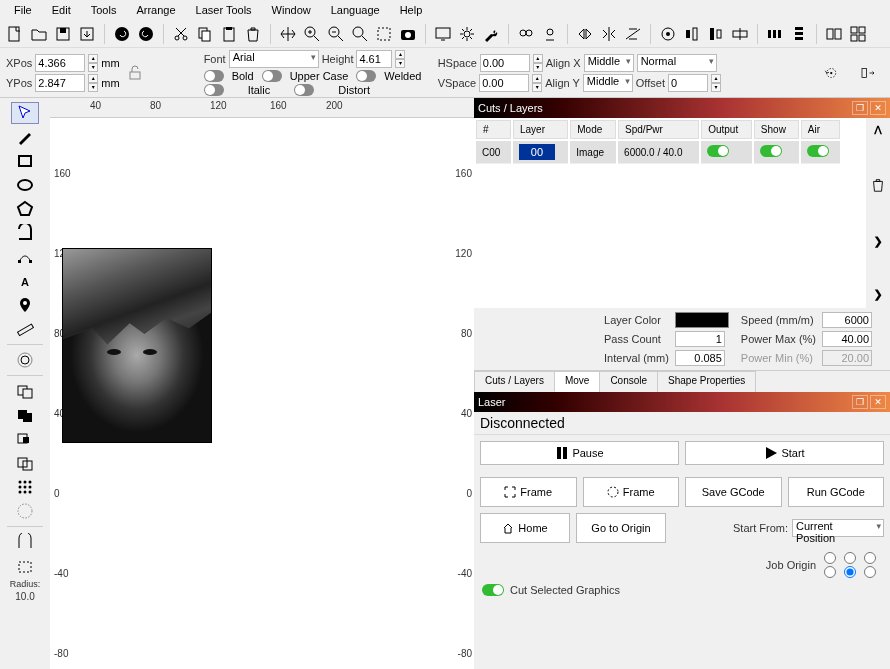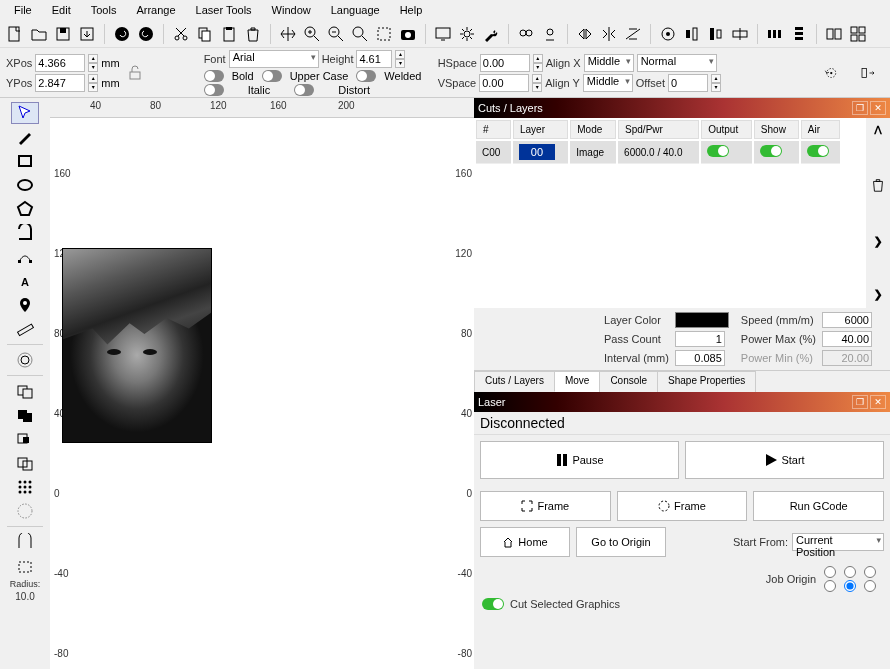--- a/index.html
+++ b/index.html
@@ -53,21 +53,21 @@
 .cuts-main { flex: 1; height: 190px; overflow: auto; }
 .cuts-side { width: 24px; background: #f0f0f0; display: flex; flex-direction: column; align-items: center; gap: 40px; padding-top: 6px; }
 .layer-props { padding: 4px 8px; background: #f0f0f0; display: grid; grid-template-columns: auto 60px auto 60px; gap: 3px 6px; align-items: center; font-size: 10px; justify-content: end; }
 .layer-props input { width: 50px; height: 16px; border: 1px solid #bbb; text-align: right; padding-right: 2px; }
 .tabs { display: flex; background: #f0f0f0; border-top: 1px solid #ccc; height: 22px; }
 .tabs .tab { padding: 3px 10px; border: 1px solid #ccc; border-bottom: none; background: #f0f0f0; margin-right: -1px; font-size: 10px; }
 .tabs .tab.active { background: #fff; border-bottom: 1px solid #fff; }
 .laser-panel { background: #f0f0f0; flex: 1; }
 .laser-status { padding: 3px 6px; font-size: 14px; border-bottom: 1px solid #ddd; }
 .laser-btns { display: flex; gap: 6px; padding: 6px; }
-.big-btn { flex: 1; height: 38px; border: 1px solid #bbb; background: #fff; display: flex; align-items: center; justify-content: center; gap: 3px; font-size: 11px; cursor: pointer; }
+.big-btn { flex: 1; height: 24px; border: 1px solid #bbb; background: #fff; display: flex; align-items: center; justify-content: center; gap: 3px; font-size: 11px; cursor: pointer; }
 .med-btn { flex: 1; height: 30px; border: 1px solid #bbb; background: #fff; display: flex; align-items: center; justify-content: center; gap: 4px; font-size: 10px; cursor: pointer; }
 .laser-row { display: flex; align-items: center; padding: 3px 8px; gap: 6px; font-size: 10px; }
 .laser-row .r { margin-left: auto; justify-content: flex-end; }
 .radio-grid { display: grid; grid-template-columns: repeat(3, 18px); gap: 2px; }
 .radio-grid input { width: 12px; height: 12px; }
 .color-sw { width: 54px; height: 16px; background: #000; border: 1px solid #888; }
 .lbl { color: #333; }
 .disabled { color: #999; }
 </style>
 </head>
@@ -503,21 +503,21 @@
     <span class="lbl" style="font-size:9px">Radius:</span>
     <span class="lbl" style="font-size:10px">10.0</span>
   </div>
 
   <div class="canvas-area">
     <div class="ruler-h" id="rulerH">
         <span style="left: 40px;">40</span>
         <span style="left: 100px;">80</span>
         <span style="left: 160px;">120</span>
         <span style="left: 220px;">160</span>
-        <span style="left: 288px;">200</span>
+        <span style="left: 276px;">200</span>
       </div>
     <div class="canvas-inner">
       <div id="rulerVL" style="position:absolute;left:-6px;top:0;bottom:0;width:30px">
           <div class="ruler-mark" style="top: 50px;">160</div>
           <div class="ruler-mark" style="top: 130px;">120</div>
           <div class="ruler-mark" style="top: 210px;">80</div>
           <div class="ruler-mark" style="top: 290px;">40</div>
           <div class="ruler-mark" style="top: 370px;">0</div>
           <div class="ruler-mark" style="top: 450px;">-40</div>
           <div class="ruler-mark" style="top: 530px;">-80</div>
@@ -634,20 +634,23 @@
             </svg>
             <span>Frame</span>
           </div>
         <div class="med-btn">
             <svg width="12" height="12" viewBox="0 0 12 12">
               <circle cx="6" cy="6" r="5" fill="none" stroke="#000" stroke-dasharray="2"></circle>
             </svg>
             <span>Frame</span>
           </div>
         <div class="med-btn">
+            <span>Save GCode</span>
+          </div>
+        <div class="med-btn">
             <span>Run GCode</span>
           </div>
       </div>
       <div class="laser-btns" style="padding-top:0">
         <div class="med-btn" style="flex:0 0 90px">
             <svg width="12" height="12" viewBox="0 0 12 12">
               <path d="M2 6l4-4 4 4M3 6v5h6V6" fill="none" stroke="#000"></path>
             </svg>
             <span>Home</span>
           </div>

